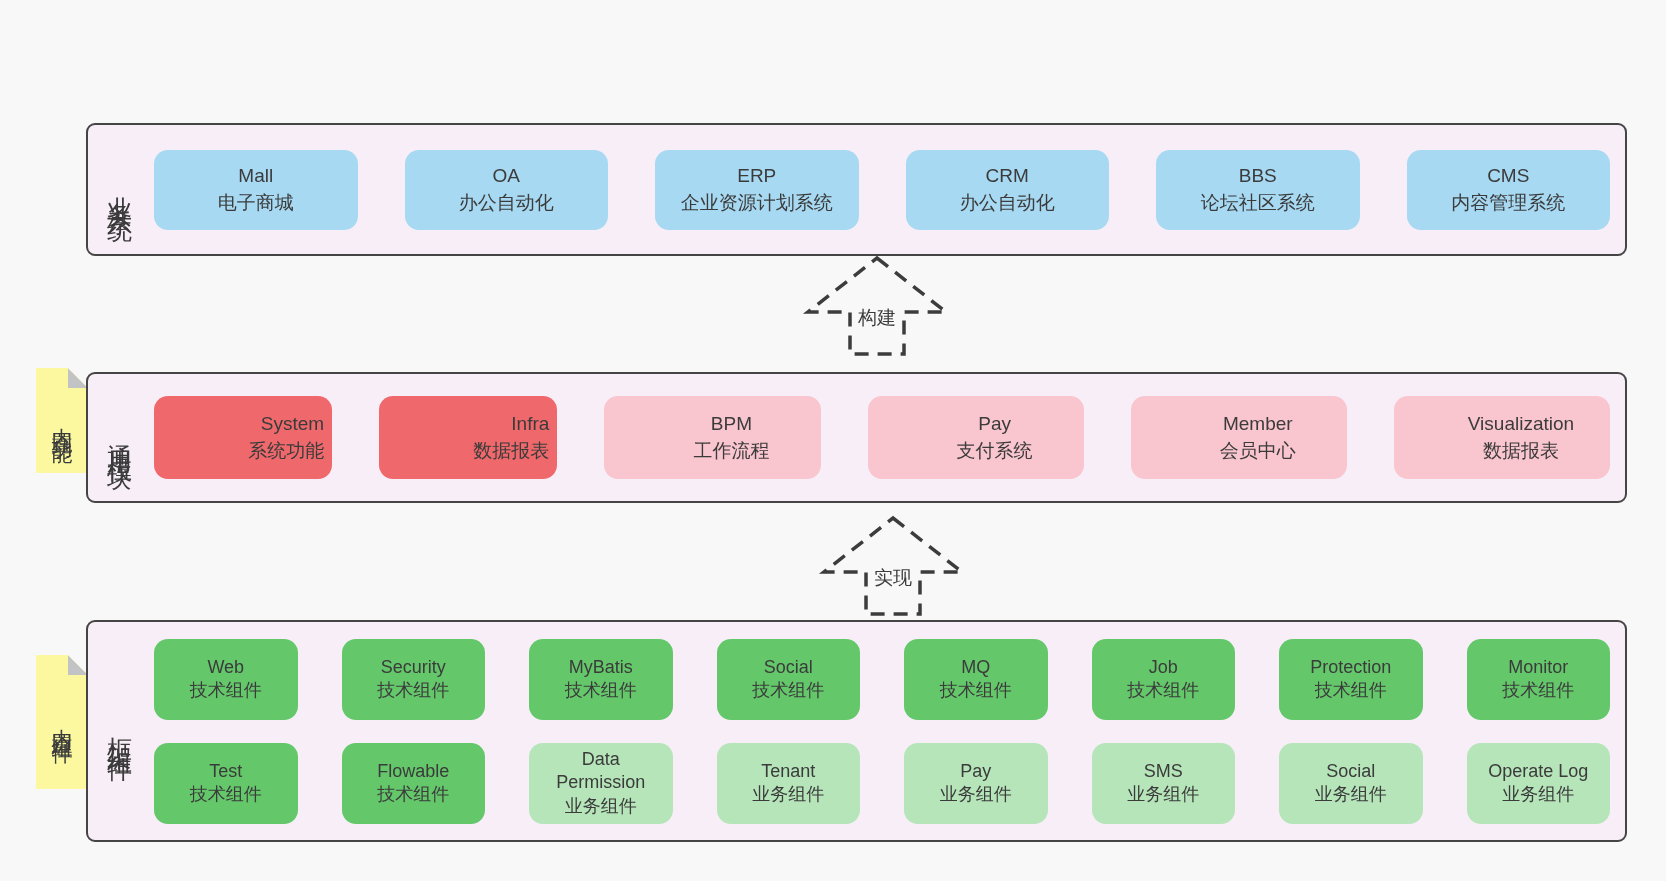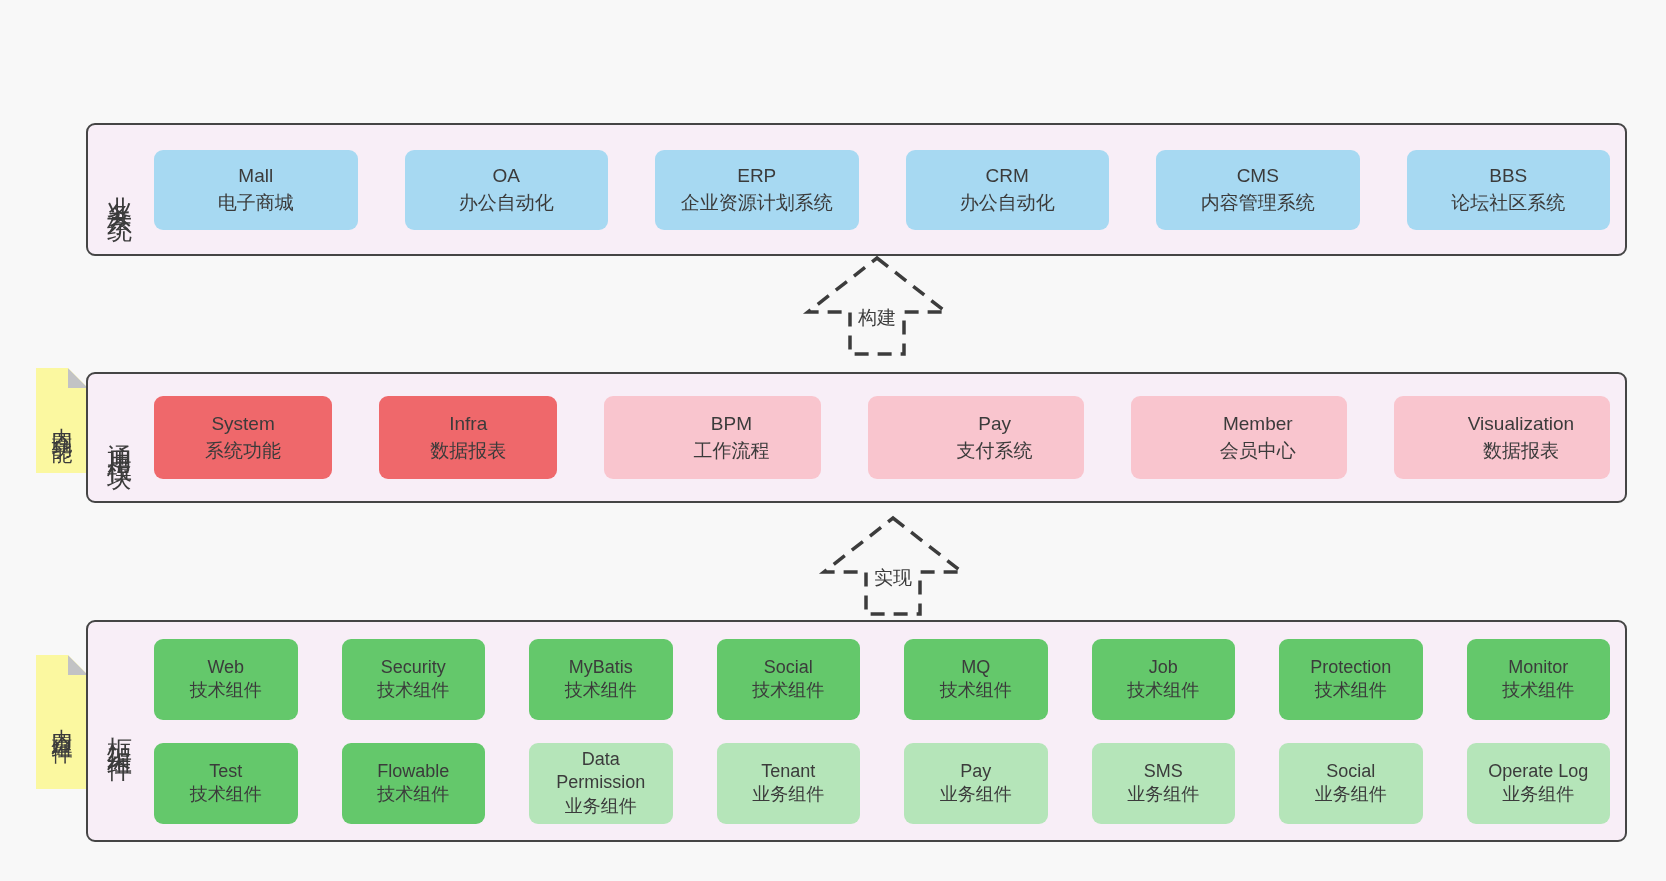--- a/index.html
+++ b/index.html
@@ -30,31 +30,31 @@
   }
 
   .rows{
     position:absolute;left:66px;right:15px;top:0;bottom:0;
     display:flex;flex-direction:column;justify-content:center;gap:23px;
   }
   .row{display:flex;gap:47px;}
   #band-2 .row{gap:44px;}
 
   .box{
-    flex:1;height:81px;border-radius:9px;
+    flex:1;height:81px;border-radius:14px;
     display:flex;flex-direction:column;justify-content:center;align-items:center;
     text-align:center;font-size:19px;line-height:1.42;
     padding:0 8px;
   }
   #band-0 .box{height:80px;}
   #band-1 .box{height:83px;}
   #band-2 .box{font-size:18px;line-height:1.3;padding:0 14px;}
 
   .box.blue{background:var(--blue);}
-  .box.red{background:var(--red);}
+  .box.red{background:var(--red);align-items:flex-end;}
   .box.pink{background:var(--pink);padding-left:46px;}
   .box.green{background:var(--green);}
   .box.green-light{background:var(--green-light);}
 
   
   .note{
     position:absolute;left:36px;width:52px;z-index:0;
     background:var(--note-bg);
     display:flex;align-items:center;justify-content:center;
     clip-path:polygon(0 0,calc(100% - 20px) 0,100% 20px,100% 100%,0 100%);
@@ -112,26 +112,26 @@
         </div>
         <div class="box blue">
           <div class="box-name">ERP</div>
           <div class="box-desc">企业资源计划系统</div>
         </div>
         <div class="box blue">
           <div class="box-name">CRM</div>
           <div class="box-desc">办公自动化</div>
         </div>
         <div class="box blue">
+          <div class="box-name">BBS</div>
+          <div class="box-desc">论坛社区系统</div>
+        </div>
+        <div class="box blue">
           <div class="box-name">CMS</div>
           <div class="box-desc">内容管理系统</div>
-        </div>
-        <div class="box blue">
-          <div class="box-name">BBS</div>
-          <div class="box-desc">论坛社区系统</div>
         </div>
       </div>
     </div>
 </div>
 
 <div class="arrow" id="arrow-0">
   <svg viewBox="0 0 160 104">
     <polygon points="80,4 149,58 107,58 107,100 53,100 53,58 11,58"></polygon>
   </svg>
   <span class="arrow-label">构建</span>

